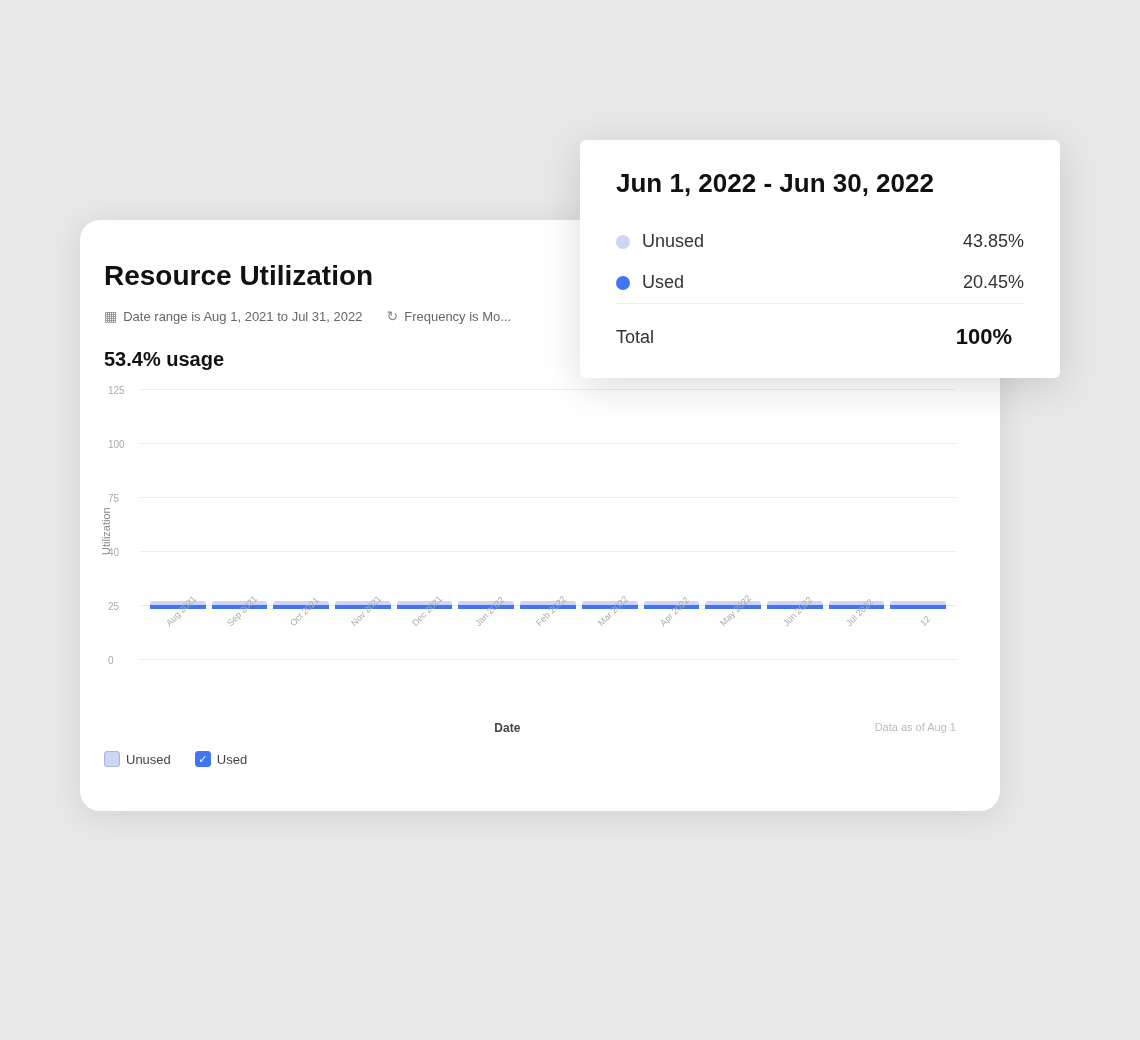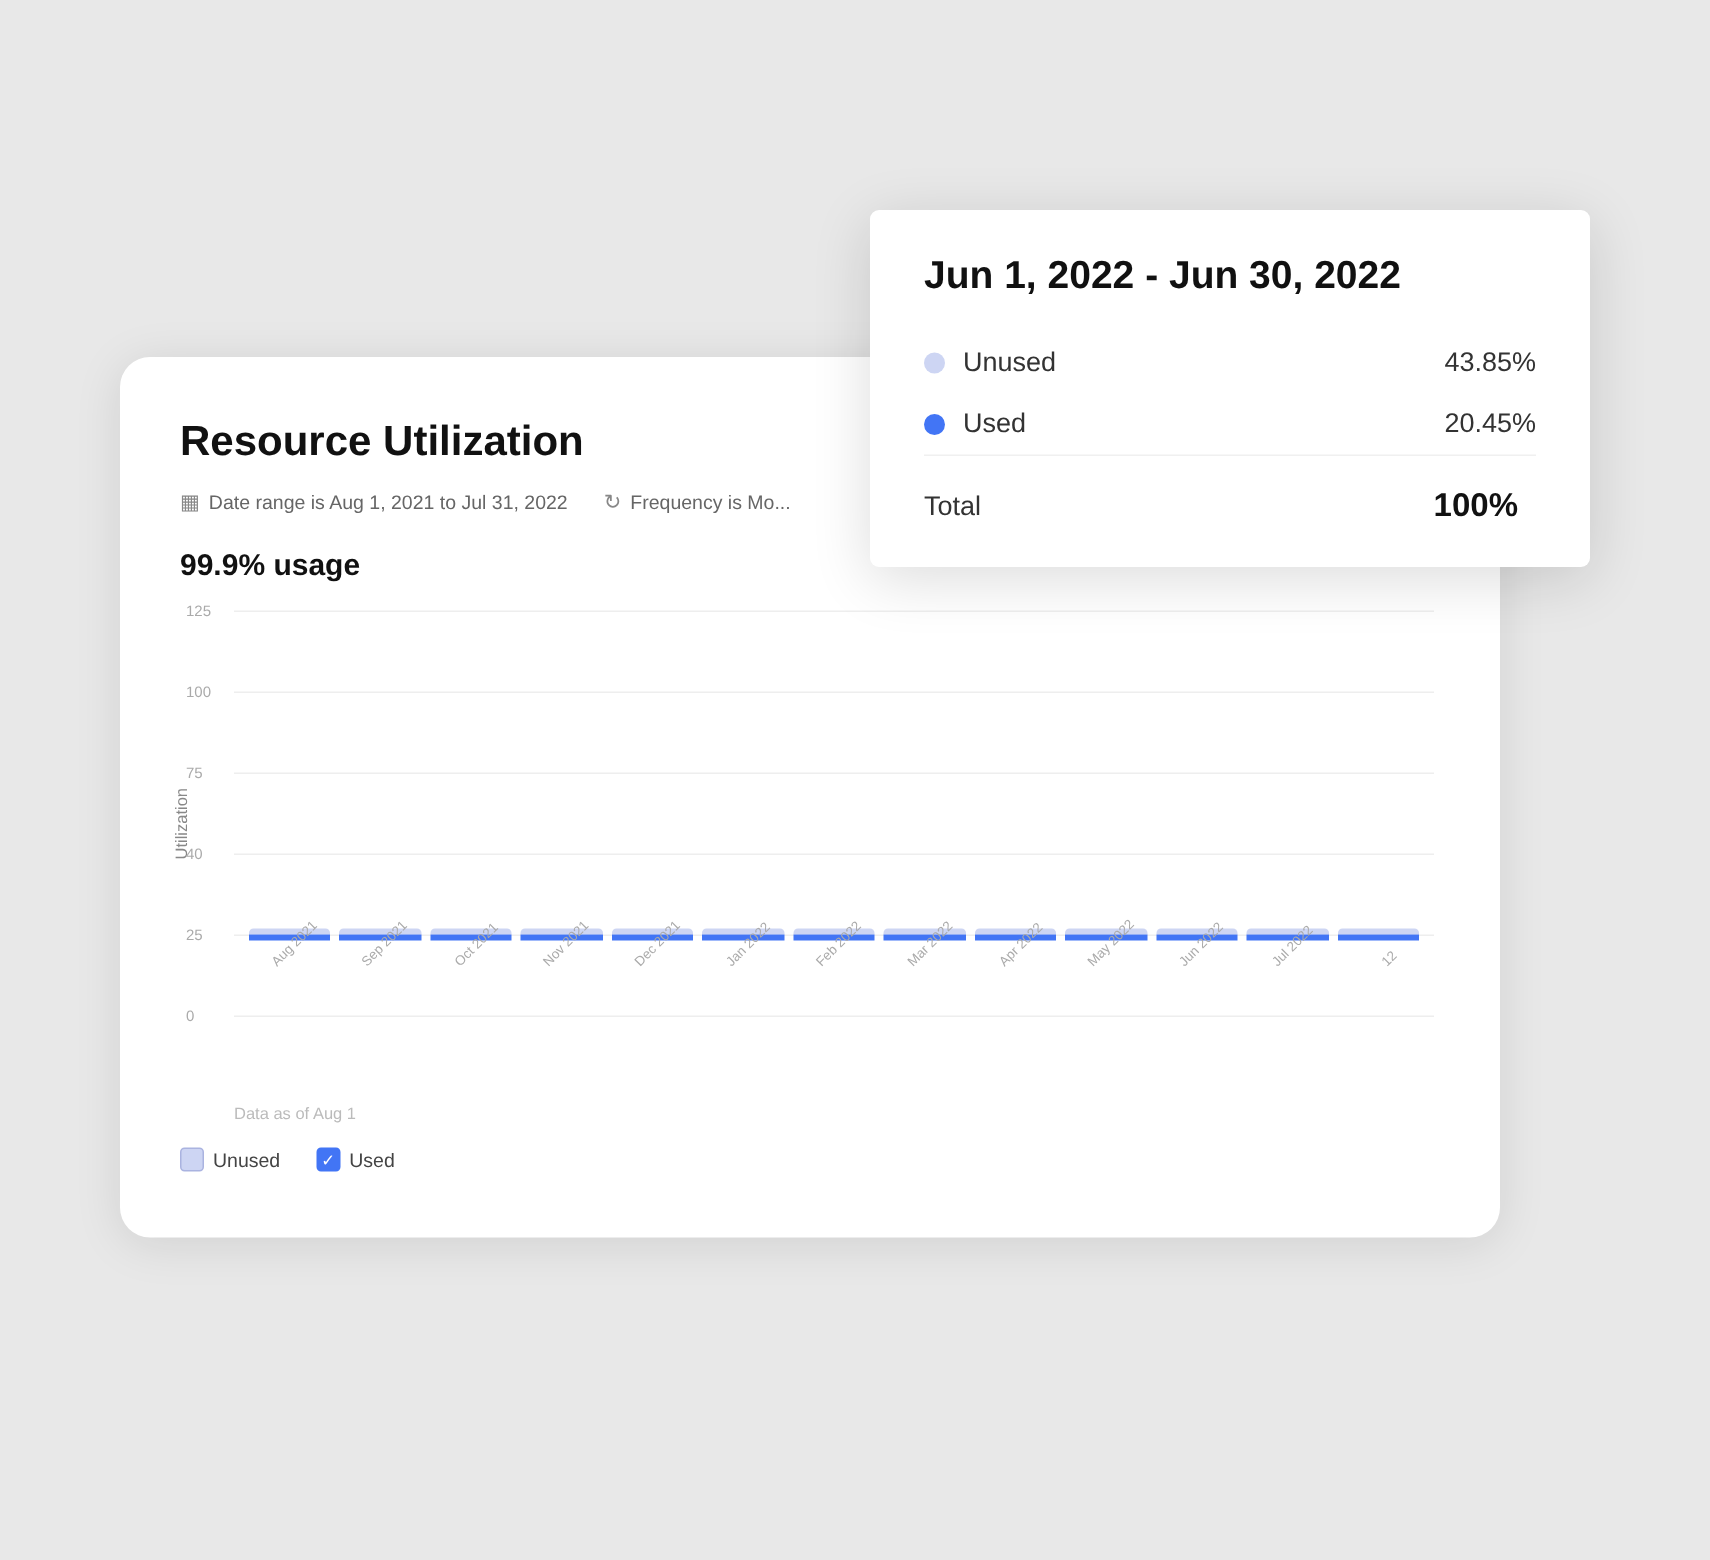--- a/index.html
+++ b/index.html
@@ -18,25 +18,25 @@
     .scene {
       position: relative;
       width: 980px;
       height: 760px;
     }
 
     
     .main-card {
       position: absolute;
       left: 0;
-      top: 98px;
+      top: 80px;
       width: 920px;
       background: #ffffff;
       border-radius: 20px;
-      padding: 40px 44px 44px 40px;
+      padding: 40px 44px 44px 24px;
       box-shadow: 0 4px 32px rgba(0,0,0,0.10);
     }
 
     .card-title {
       font-size: 28px;
       font-weight: 700;
       color: #111;
       margin-bottom: 16px;
     }
 
@@ -307,21 +307,21 @@
       <div class="meta-item">
         <span class="meta-icon">▦</span>
         <span>Date range is Aug 1, 2021 to Jul 31, 2022</span>
       </div>
       <div class="meta-item">
         <span class="meta-icon">↻</span>
         <span>Frequency is Mo...</span>
       </div>
     </div>
 
-    <div class="usage-label">99.9% usage</div>
+    <div class="usage-label">53.4% usage</div>
 
     <div class="chart-area">
       <div class="y-axis-label">Utilization</div>
       <div class="chart-inner">
         <div class="grid-lines">
 
           <div class="grid-line" style="top: 0%;">
             <span class="grid-label">125</span>
           </div>
           <div class="grid-line" style="top: 20%;">
@@ -456,20 +456,21 @@
               </div>
               <div style="height: 50px; display: flex; align-items: flex-start; justify-content: center; padding-top: 6px; overflow: visible;">
                 <span class="bar-label">12</span>
               </div>
             </div>
           </div>
       </div>
     </div>
 
     <div style="margin-left:36px; display:flex; justify-content:space-between; align-items:center; margin-top: 8px;">
+      <div class="x-axis-title" style="flex:1; text-align:center;">Date</div>
       <div class="data-note">Data as of Aug 1</div>
     </div>
 
     <div class="legend">
       <div class="legend-item">
         <div class="legend-checkbox unused"></div>
         <span>Unused</span>
       </div>
       <div class="legend-item">
         <div class="legend-checkbox used">✓</div>

